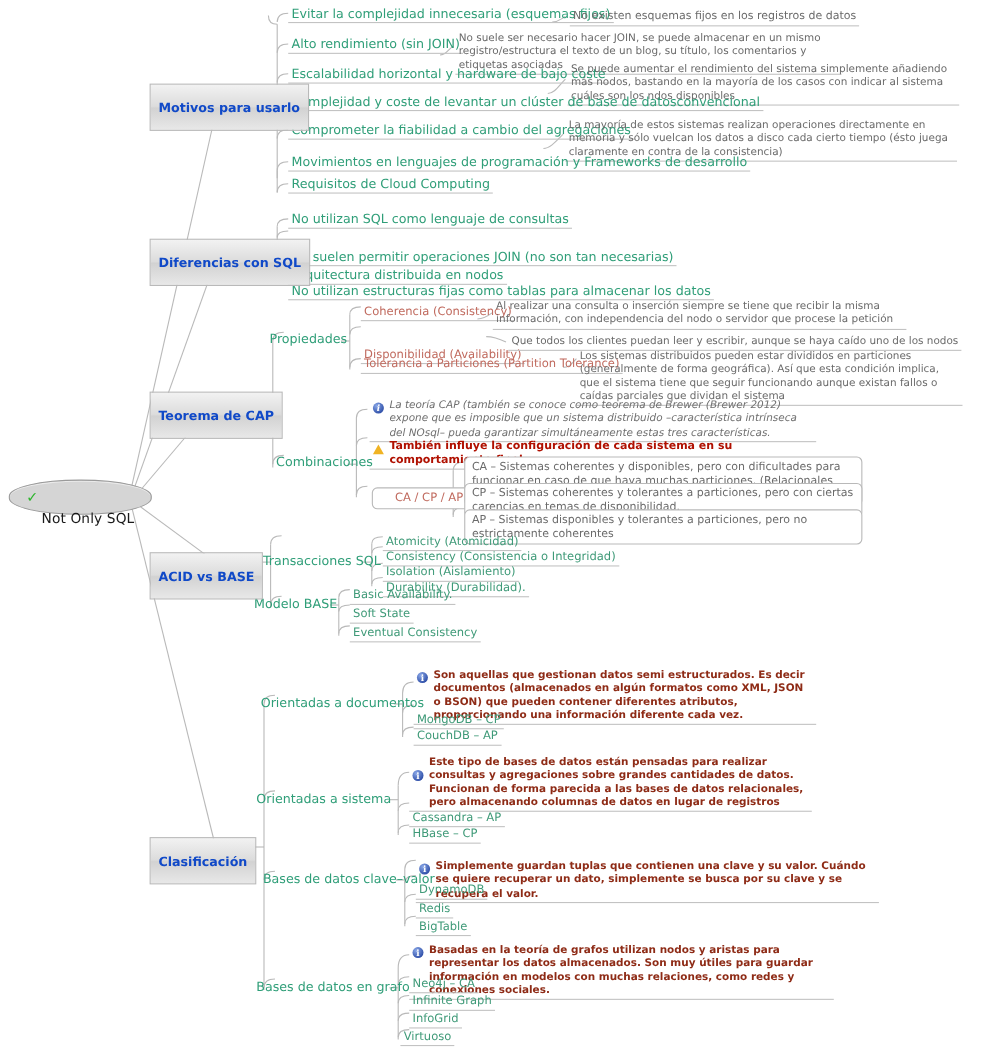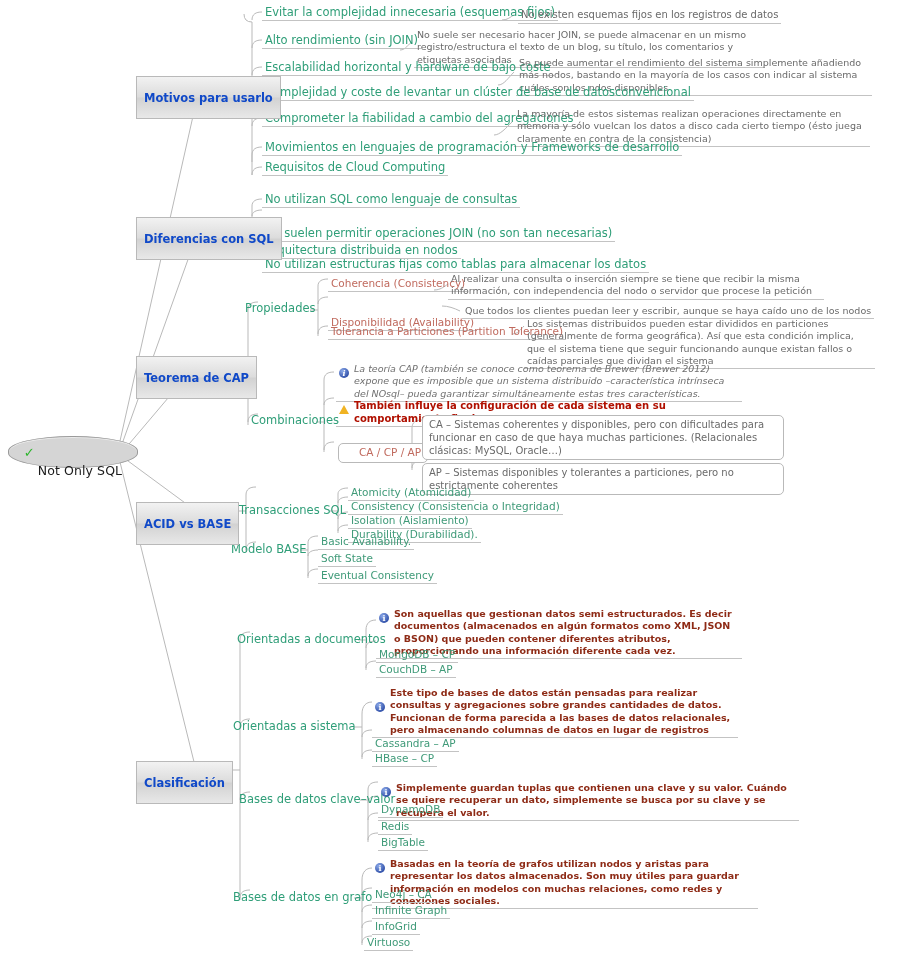--- a/index.html
+++ b/index.html
@@ -249,20 +249,21 @@
   </div>
 
   <div class="note warn noteflex" style="left:336px;top:399px;width:390px;">
     <span class="icoslot" style="padding-top:2px;"><span class="ico warn-ico"></span></span>
     <span>También influye la configuración de cada sistema en su comportamiento final</span>
   </div>
 
   <div class="boxed rose" style="left:338px;top:443px;padding-left:20px;"><span>CA / CP / AP</span></div>
 
   <div class="boxed wrap" style="left:422px;top:415px;width:348px;"><span>CA – Sistemas coherentes y disponibles, pero con dificultades para funcionar en caso de que haya muchas particiones. (Relacionales clásicas: MySQL, Oracle…)</span></div>
+  <div class="boxed wrap" style="left:422px;top:439px;width:348px;"><span>CP – Sistemas coherentes y tolerantes a particiones, pero con ciertas carencias en temas de disponibilidad.</span></div>
   <div class="boxed wrap" style="left:422px;top:463px;width:348px;"><span>AP – Sistemas disponibles y tolerantes a particiones, pero no estrictamente coherentes</span></div>
 
   <div class="mainbr" style="left:136px;top:502px;">
     <span>ACID vs BASE</span>
   </div>
 
   <div class="node lvl2" style="left:236px;top:503px;border-bottom:none;"><span>Transacciones SQL</span></div>
   <div class="node lvl3" style="left:348px;top:486px;"><span>Atomicity (Atomicidad)</span></div>
   <div class="node lvl3" style="left:348px;top:500px;"><span>Consistency (Consistencia o Integridad)</span></div>
   <div class="node lvl3" style="left:348px;top:514px;"><span>Isolation (Aislamiento)</span></div>

